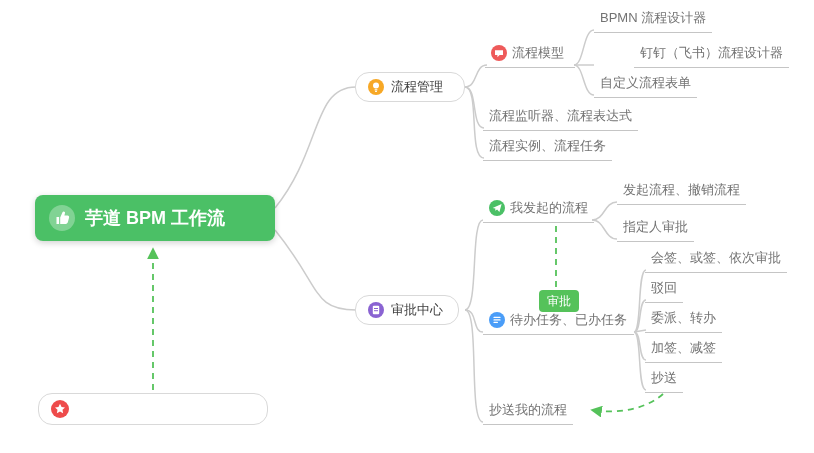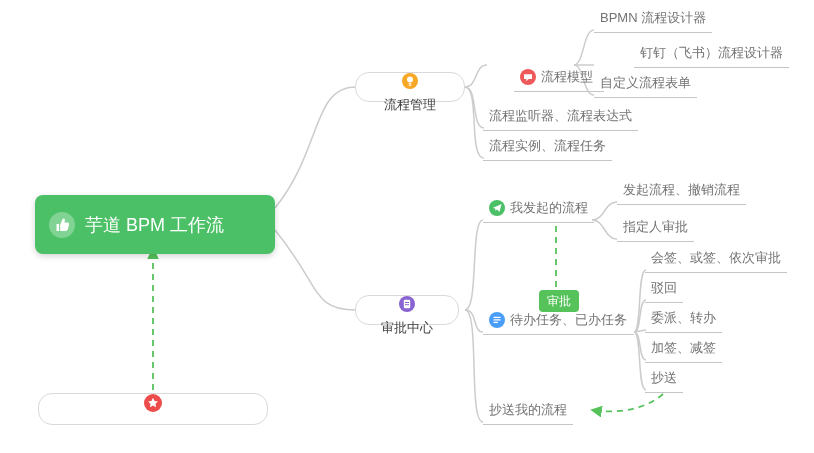--- a/index.html
+++ b/index.html
@@ -5,28 +5,28 @@
   * { margin:0; padding:0; box-sizing:border-box; }
   html,body { background:#fff; }
   body { font-family:"Liberation Sans","DejaVu Sans",sans-serif; }
   .canvas { position:relative; width:814px; height:453px; background:#ffffff; overflow:hidden; }
   svg.links { position:absolute; left:0; top:0; width:814px; height:453px; }
   .link { stroke:#cccccc; stroke-width:1.5; fill:none; }
   .garrow { stroke:#55c25a; stroke-width:1.8; fill:none; stroke-dasharray:6 5; }
 
   .node { position:absolute; display:flex; align-items:center; }
   .root-node {
-    left:35px; top:195px; width:240px; height:59px;
+    left:35px; top:195px; width:240px; height:46px;
     background:#4bc066; color:#fff; border-radius:8px;
-    padding:0 14px; gap:10px; font-size:18px; font-weight:normal;
+    padding:0 14px; gap:10px; font-size:18px; font-weight:bold;
     box-shadow:0 2px 6px rgba(0,0,0,.18); z-index:2;
   }
   .box-node {
     background:#fff; border:1px solid #d9d9d9; border-radius:14px;
-    font-size:13px; color:#3f3f3f; gap:7px; padding:0 12px; z-index:2;flex-direction:column;
+    font-size:13px; color:#3f3f3f; gap:7px; padding:0 12px; z-index:2;
   }
   .box-mgmt { left:355px; top:72px; width:110px; height:30px; }
   .box-approval { left:355px; top:295px; width:104px; height:30px; }
   .box-practice { left:38px; top:393px; width:230px; height:32px; }
 
   .topic {
     position:absolute; display:flex; align-items:center; gap:5px;
     padding:3px 6px 5px 6px; border-bottom:1.5px solid #c5c5c5;
     font-size:13px; color:#737373; white-space:nowrap; z-index:2;
   }
@@ -116,21 +116,21 @@
 
   <div class="node box-node box-practice">
     <span class="ticon">
       <svg width="18" height="18" viewBox="0 0 18 18">
         <circle cx="9" cy="9" r="9" fill="#ee4b4b"></circle>
         <path d="M9 3.8 l1.55 3.1 3.45.5 -2.5 2.4 .6 3.4 L9 11.6 5.9 13.2 l.6-3.4 -2.5-2.4 3.45-.5 Z" fill="#fff"></path>
       </svg>
     </span>
   </div>
 
-  <div class="topic" style="left:514px; top:41px; min-width:90px;margin-top:24px;">
+  <div class="topic" style="left:485px; top:41px; min-width:90px;">
     <span class="ticon">
       <svg width="16" height="16" viewBox="0 0 16 16">
         <circle cx="8" cy="8" r="8" fill="#ee5a5a"></circle>
         <path d="M4 5.2 h8 v4.8 H8.6 L6.4 12.2 v-2.2 H4 z" fill="#fff"></path>
       </svg>
     </span>
     <span>流程模型</span>
   </div>
 
   <div class="topic" style="left:594px; top:6px;">

